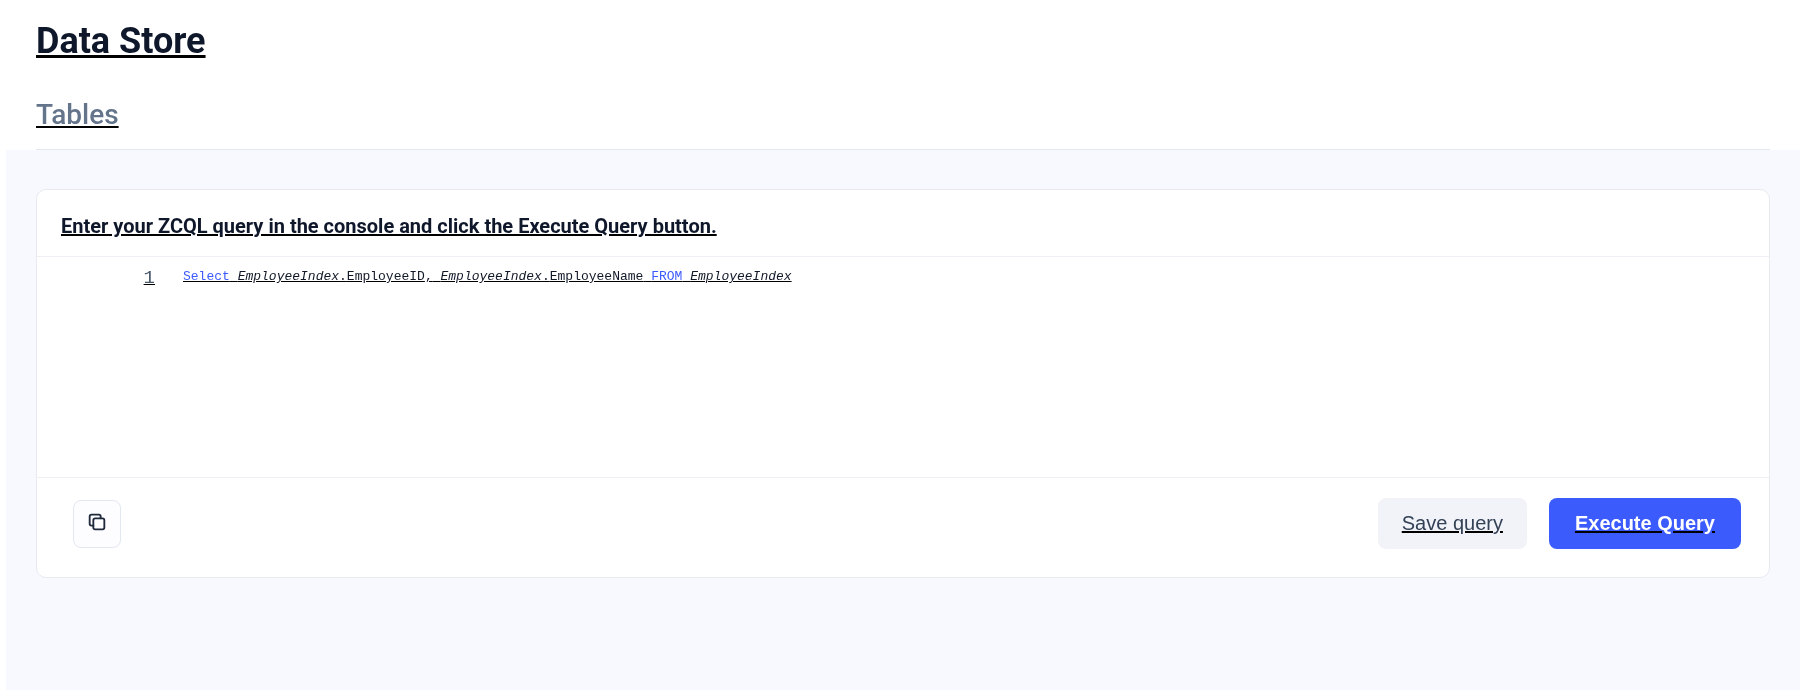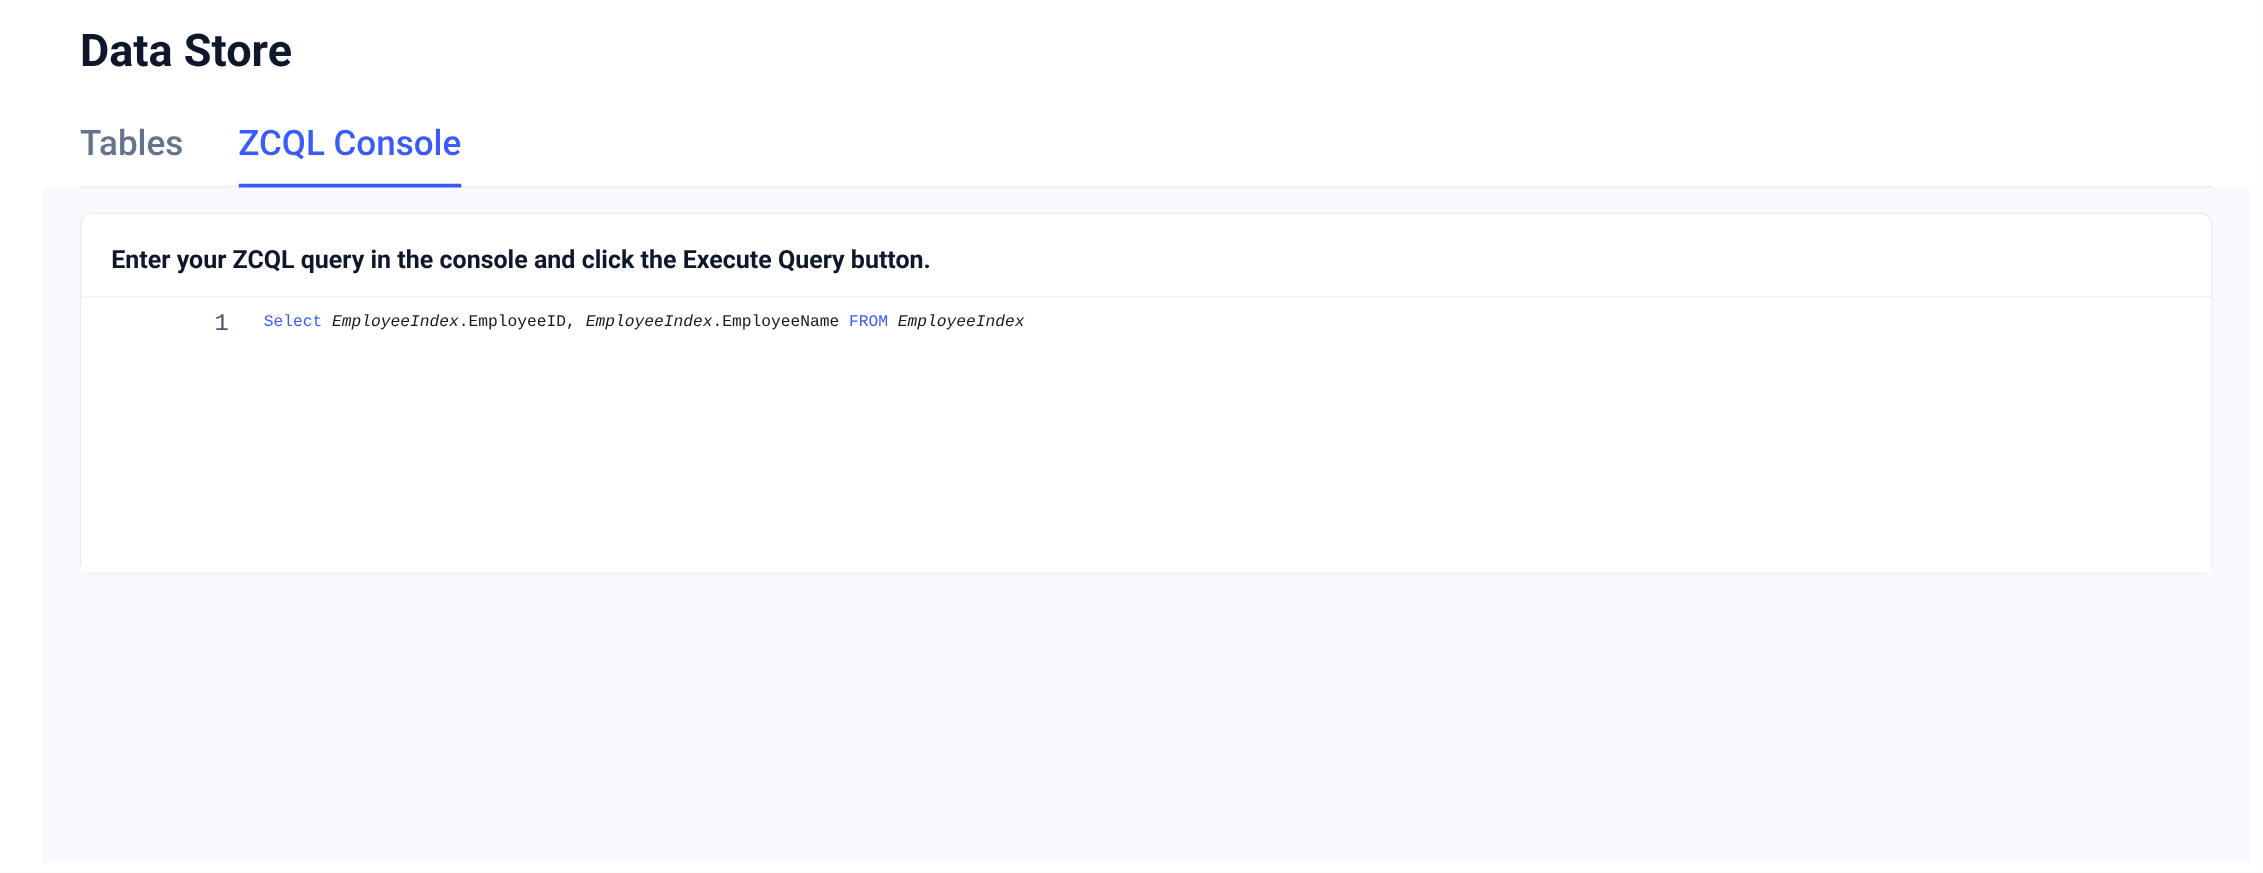--- a/index.html
+++ b/index.html
@@ -8,23 +8,24 @@
       box-sizing: border-box;
     }
     body {
       font-family: -apple-system, BlinkMacSystemFont, "Segoe UI", Roboto, Helvetica, Arial, sans-serif;
       background: #ffffff;
       width: 1810px;
       height: 698px;
       overflow: hidden;
     }
     .page {
-      padding-left: 64px;
+      padding-left: 36px;
       padding-top: 20px;
       padding-right: 40px;
+      text-decoration: underline;
     }
     .page-title {
       font-size: 36px;
       font-weight: 700;
       color: #0f172a;
       margin-bottom: 36px;
     }
     .tabs {
       display: flex;
       gap: 44px;
@@ -50,20 +51,21 @@
       margin-right: -30px;
       padding-left: 30px;
       padding-right: 30px;
       min-height: 540px;
     }
     .query-card {
       background: #ffffff;
       border: 1px solid #e8eaf0;
       border-radius: 10px;
       padding: 24px 0 0 0;
+      margin-top: 19px;
     }
     .query-instruction {
       font-size: 20px;
       font-weight: 700;
       color: #0f172a;
       padding: 0 24px 18px 24px;
     }
     .editor-wrap {
       border-top: 1px solid #eef0f5;
       display: flex;
@@ -154,29 +156,42 @@
     }
   </style>
 </head>
 <body>
 
 <div class="page">
   <h1 class="page-title">Data Store</h1>
 
   <div class="tabs">
     <div class="tab">Tables</div>
-    <div class="tab active">ZCQL Console</div>
   </div>
 
   <div class="content-area">
     <div class="query-card">
       <div class="query-instruction">Enter your ZCQL query in the console and click the Execute Query button.</div>
 
       <div class="editor-wrap">
         <div class="gutter">
           <div>1</div>
         </div>
         <div class="code-area"><span class="kw">Select</span> <span class="ident">EmployeeIndex</span><span class="punct">.</span><span class="prop">EmployeeID</span><span class="punct">,</span> <span class="ident">EmployeeIndex</span><span class="punct">.</span><span class="prop">EmployeeName</span> <span class="kw">FROM</span> <span class="ident">EmployeeIndex</span></div>
       </div>
 
+      <div class="card-footer">
+        <button class="icon-btn" title="copy">
+          <span>
+            <svg viewBox="0 0 24 24" fill="none" stroke="currentColor" stroke-width="2" stroke-linecap="round" stroke-linejoin="round">
+              <rect x="8" y="8" width="12" height="12" rx="2"></rect>
+              <path d="M16 8V6a2 2 0 0 0-2-2H6a2 2 0 0 0-2 2v8a2 2 0 0 0 2 2h2"></path>
+            </svg>
+          </span>
+        </button>
+        <div class="footer-right">
+          <button class="btn-secondary">Save query</button>
+          <button class="btn-primary">Execute Query</button>
+        </div>
+      </div>
     </div>
   </div>
 </div>
 
 </body></html>

